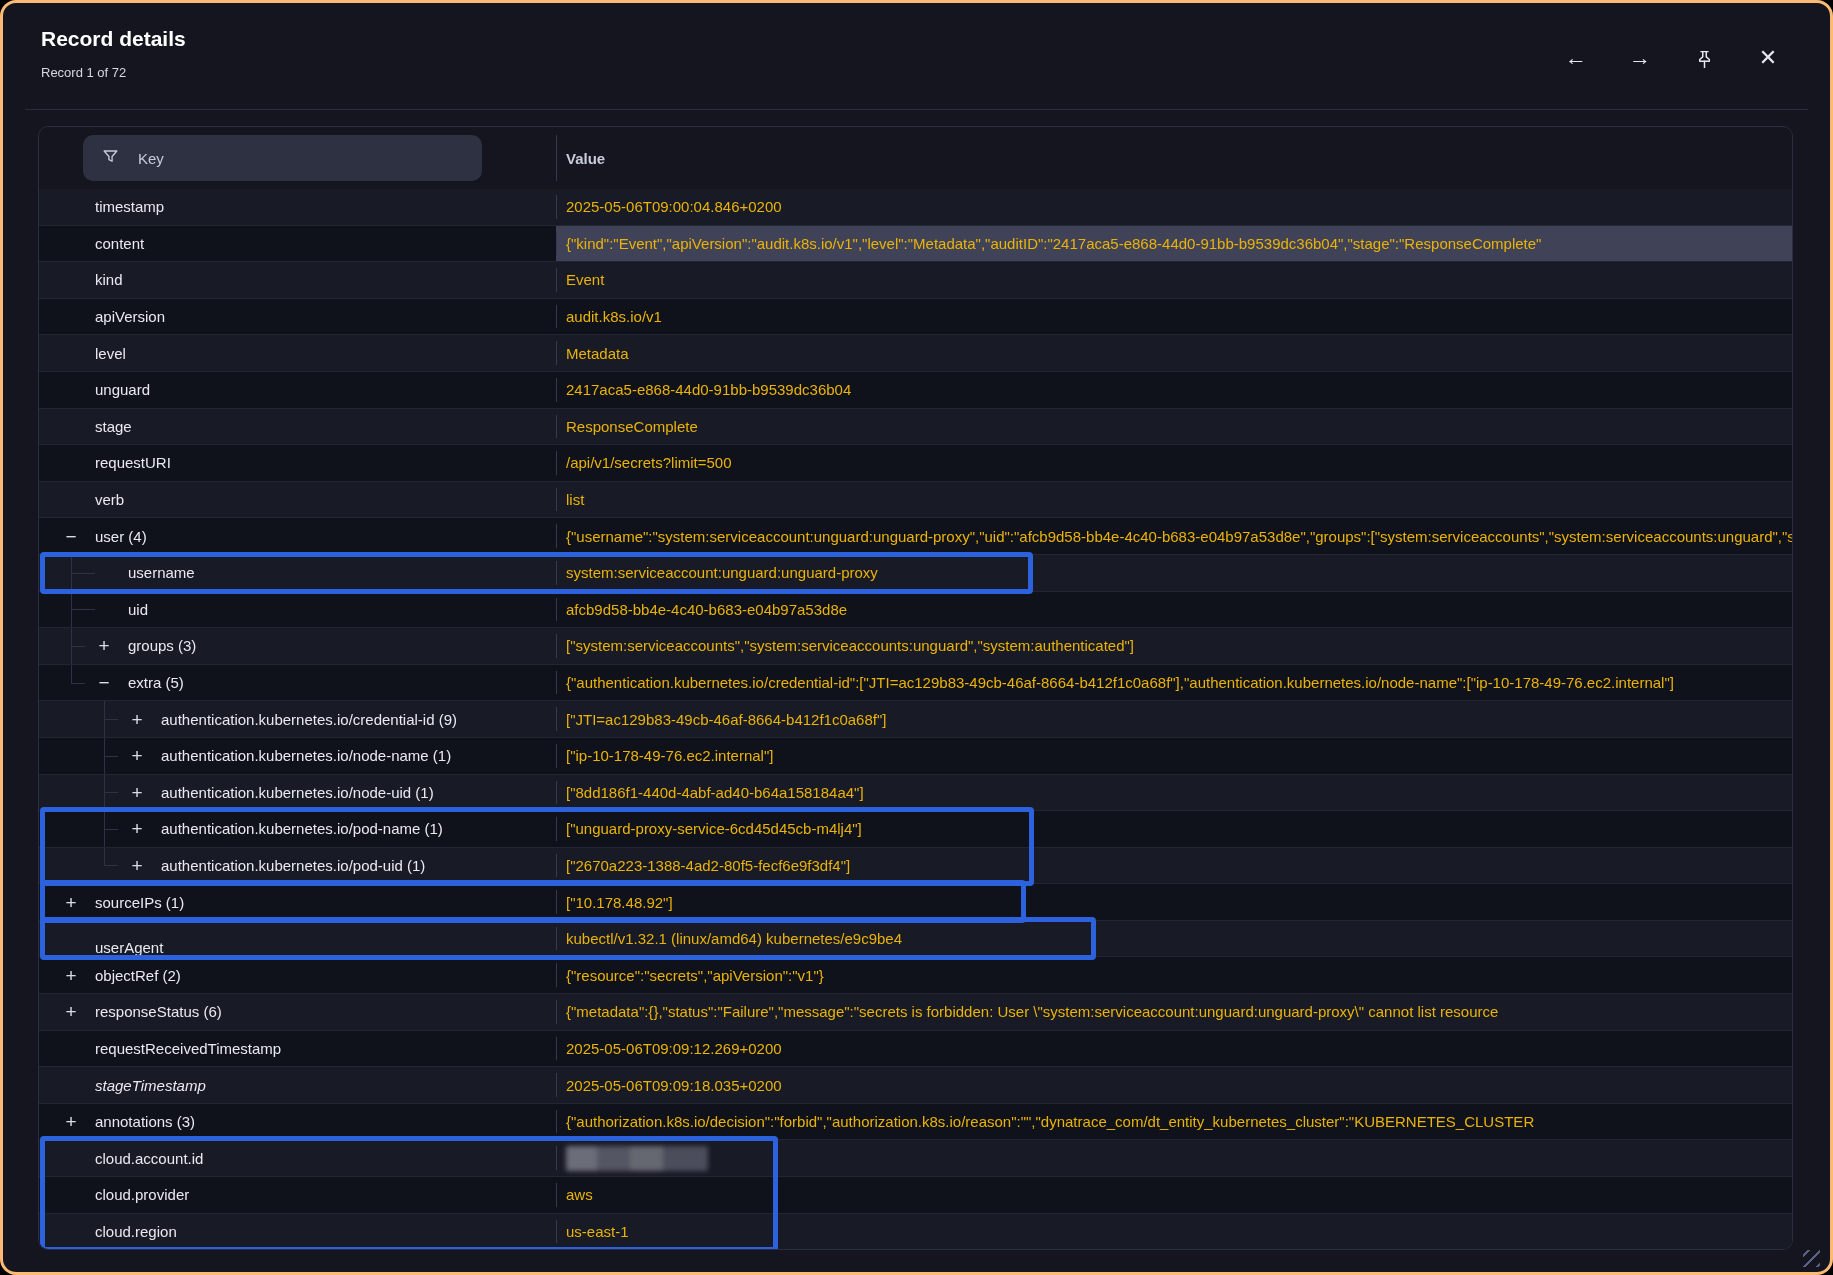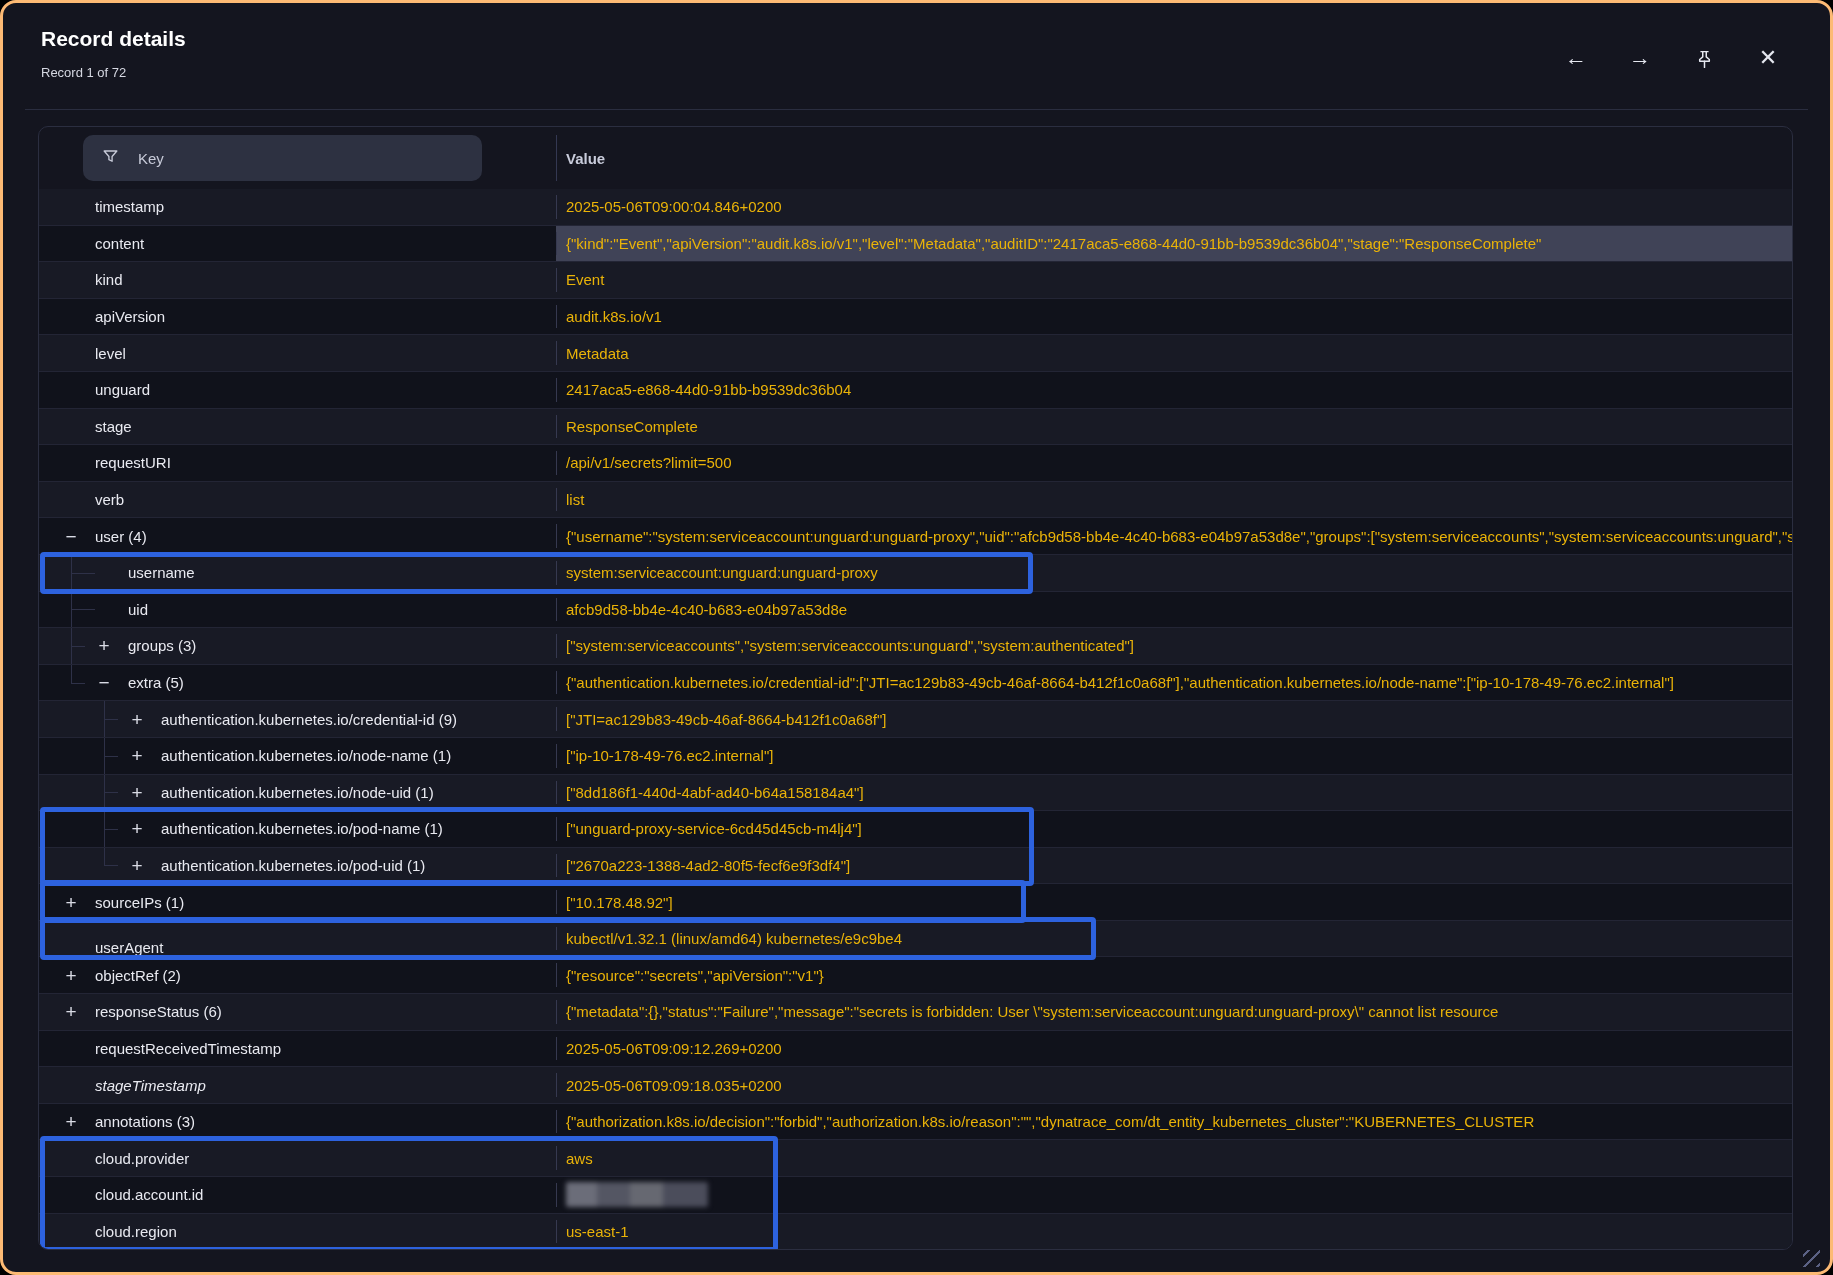--- a/index.html
+++ b/index.html
@@ -333,33 +333,33 @@
               <div class="icn">+</div>
               <span>annotations (3)</span>
             </div>
             <div class="vcell">
               <span>{"authorization.k8s.io/decision":"forbid","authorization.k8s.io/reason":"","dynatrace_com/dt_entity_kubernetes_cluster":"KUBERNETES_CLUSTER</span>
             </div>
           </div>
           <div class="row">
             <div class="kcell" style="padding-left: 20px;">
               <div class="sp"></div>
+              <span>cloud.account.id</span>
+            </div>
+            <div class="vcell">
+              <div class="redacted"></div>
+            </div>
+          </div>
+          <div class="row">
+            <div class="kcell" style="padding-left: 20px;">
+              <div class="sp"></div>
               <span>cloud.provider</span>
             </div>
             <div class="vcell">
               <span>aws</span>
-            </div>
-          </div>
-          <div class="row">
-            <div class="kcell" style="padding-left: 20px;">
-              <div class="sp"></div>
-              <span>cloud.account.id</span>
-            </div>
-            <div class="vcell">
-              <div class="redacted"></div>
             </div>
           </div>
           <div class="row">
             <div class="kcell" style="padding-left: 20px;">
               <div class="sp"></div>
               <span>cloud.region</span>
             </div>
             <div class="vcell">
               <span>us-east-1</span>
             </div>

